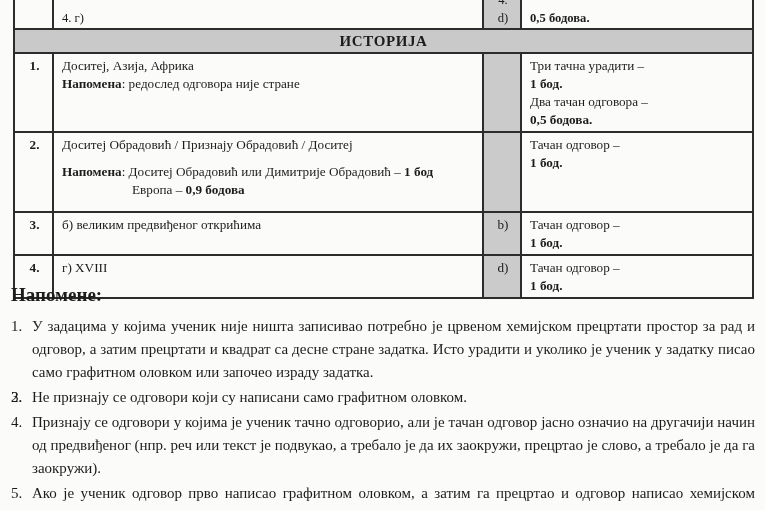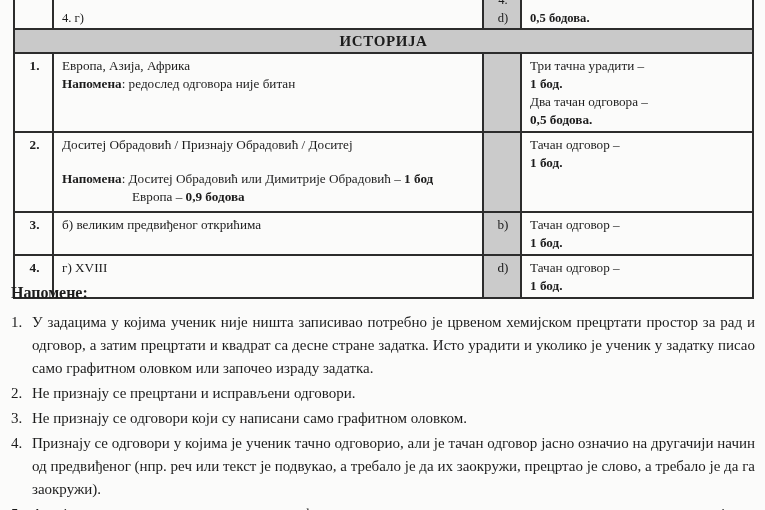--- a/index.html
+++ b/index.html
@@ -37,30 +37,30 @@
   tr.header-row td {
     background: #c9c9c9;
     text-align: center;
     font-weight: bold;
     font-size: 15px;
     letter-spacing: 0.6px;
     padding: 2px;
     vertical-align: middle;
   }
   .bold { font-weight: bold; }
-  .note-block { margin-top: 16px; }
+  .note-block { margin-top: 9px; }
   .note-indent { padding-left: 70px; }
   
   .notes {
     position: absolute;
     left: 11px; top: 284px;
     width: 744px;
   }
   .notes-heading {
-    font-size: 16px;
+    font-size: 19px;
     font-weight: bold;
     margin: 0 0 9px 0;
   }
   .note-item {
     position: relative;
     padding-left: 21px;
     text-align: justify;
     font-size: 15px;
     line-height: 23px;
     margin-bottom: 2px;
@@ -86,22 +86,22 @@
     <td class="c-points bold">0,5 бодова.</td>
   </tr>
 
   <tr class="header-row" style="height:16px">
     <td colspan="4">ИСТОРИЈА</td>
   </tr>
 
   <tr style="height:72px">
     <td class="c-num">1.</td>
     <td>
-      <div>Европа, Азија, Африка</div>
-      <div><span class="bold">Напомена</span><span>: редослед одговора није битан</span></div>
+      <div>Доситеј, Азија, Африка</div>
+      <div><span class="bold">Напомена</span><span>: редослед одговора није стране</span></div>
     </td>
     <td class="c-gray c-letter"></td>
     <td class="c-points">
       <div>Три тачна урадити –</div>
       <div class="bold">1 бод.</div>
       <div>Два тачан одговора –</div>
       <div class="bold">0,5 бодова.</div>
     </td>
   </tr>
 
@@ -149,21 +149,20 @@
 
 <div class="notes">
   <div class="notes-heading">Напомене:</div>
 
   <div class="note-item">
     <span class="note-num">1.</span>
     <span>У задацима у којима ученик није ништа записивао потребно је црвеном хемијском прецртати простор за рад и одговор, а затим прецртати и квадрат са десне стране задатка. Исто урадити и уколико је ученик у задатку писао само графитном оловком или започео израду задатка.</span>
   </div>
   <div class="note-item">
     <span class="note-num">2.</span>
-    <span>Не признају се прецртани и исправљени одговори.</span>
   </div>
   <div class="note-item">
     <span class="note-num">3.</span>
     <span>Не признају се одговори који су написани само графитном оловком.</span>
   </div>
   <div class="note-item">
     <span class="note-num">4.</span>
     <span>Признају се одговори у којима је ученик тачно одговорио, али је тачан одговор јасно означио на другачији начин од предвиђеног (нпр. реч или текст је подвукао, а требало је да их заокружи, прецртао је слово, а требало је да га заокружи).</span>
   </div>
   <div class="note-item">

